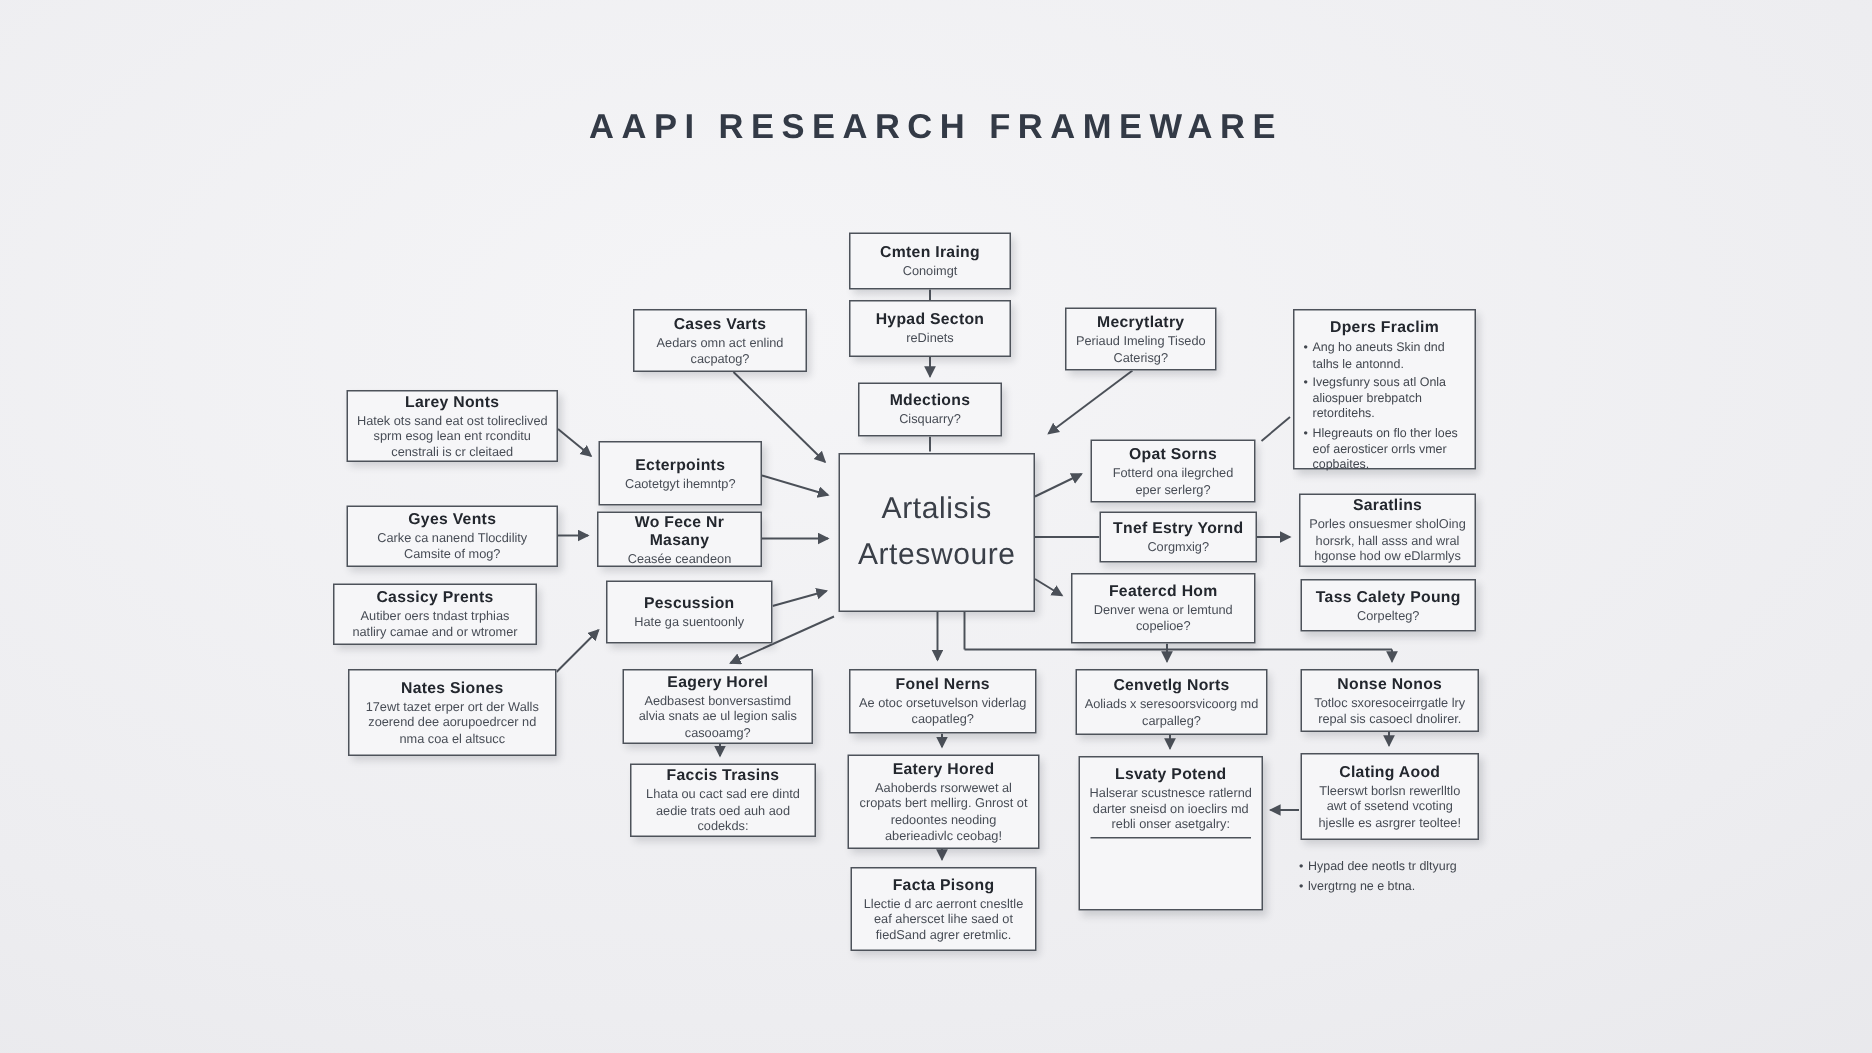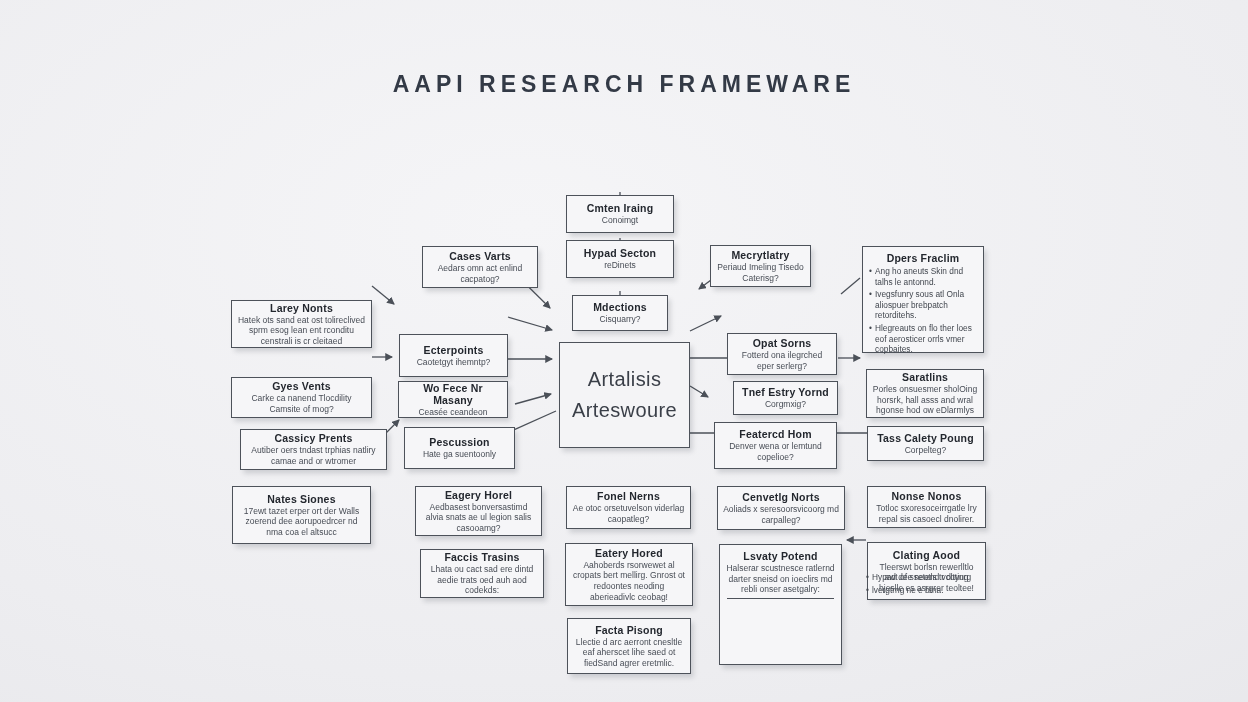--- a/index.html
+++ b/index.html
@@ -4,21 +4,21 @@
 <style>
   html,body{margin:0;padding:0;background:#e7e8ea;}
   #stage{position:relative;width:1248px;height:702px;overflow:hidden;
          background:radial-gradient(130% 130% at 42% 32%, #f5f5f7 0%, #ededf0 50%, #e2e2e6 100%);
          font-family:"Liberation Sans", sans-serif;color:#2e333b;}
   .title{position:absolute;top:71px;left:0;width:100%;text-align:center;
          font-size:23px;font-weight:700;letter-spacing:5px;color:#333a46;}
   .node{position:absolute;box-sizing:border-box;background:#f6f6f8;
         border:1.5px solid #4d525a;box-shadow:2.5px 3.5px 5px rgba(50,55,65,.18);
         display:flex;flex-direction:column;justify-content:center;align-items:center;
-        text-align:center;padding:3px 5px;margin-top:40px;}
+        text-align:center;padding:3px 5px;}
   .nt{font-weight:700;font-size:10.5px;color:#23272e;letter-spacing:.2px;width:100%;}
   .ns{font-size:8.5px;color:#474c55;line-height:1.25;margin-top:1px;}
   .center-node{background:#f4f4f6;}
   .nc{font-size:20px;color:#3a3f48;line-height:1.55;letter-spacing:.4px;}
   .top-align{justify-content:flex-start;padding-top:5px;}
   .bullets{list-style:none;margin:2px 0 0 0;padding:0;text-align:left;
            font-size:8.3px;color:#42474f;line-height:1.28;width:100%;}
   .bullets li{padding-left:7px;position:relative;margin-bottom:2px;}
   .bullets li::before{content:"\2022";position:absolute;left:1px;}
   .divider{width:96%;border-top:1px solid #4d525a;margin:3px 0;}
@@ -106,21 +106,21 @@
   </div>
 
   <div class="node" style="left:231px;top:260px;width:141px;height:48px">
     <div class="nt">Larey Nonts</div>
     <div class="ns">Hatek ots sand eat ost tolireclived sprm esog lean ent rconditu censtrali is cr cleitaed</div>
   </div>
   <div class="node" style="left:231px;top:337px;width:141px;height:41px">
     <div class="nt">Gyes Vents</div>
     <div class="ns">Carke ca nanend Tlocdility Camsite of mog?</div>
   </div>
-  <div class="node" style="left:240px;top:389px;width:147px;height:41px">
+  <div class="node" style="left:222px;top:389px;width:136px;height:41px">
     <div class="nt">Cassicy Prents</div>
     <div class="ns">Autiber oers tndast trphias natliry camae and or wtromer</div>
   </div>
   <div class="node" style="left:232px;top:446px;width:139px;height:58px">
     <div class="nt">Nates Siones</div>
     <div class="ns">17ewt tazet erper ort der Walls zoerend dee aorupoedrcer nd nma coa el altsucc</div>
   </div>
 
   <div class="node" style="left:399px;top:294px;width:109px;height:43px">
     <div class="nt">Ecterpoints</div>
@@ -176,21 +176,21 @@
   </div>
   <div class="node" style="left:567px;top:578px;width:124px;height:56px">
     <div class="nt">Facta Pisong</div>
     <div class="ns">Llectie d arc aerront cnesltle eaf aherscet lihe saed ot fiedSand agrer eretmlic.</div>
   </div>
 
   <div class="node" style="left:717px;top:446px;width:128px;height:44px">
     <div class="nt">Cenvetlg Norts</div>
     <div class="ns">Aoliads x seresoorsvicoorg md carpalleg?</div>
   </div>
-  <div class="node top-align" style="left:719px;top:504px;width:123px;height:121px">
+  <div class="node top-align" style="left:719px;top:504px;width:123px;height:103px">
     <div class="nt">Lsvaty Potend</div>
     <div class="ns">Halserar scustnesce ratlernd darter sneisd on ioeclirs md rebli onser asetgalry:</div>
     <div class="divider"></div>
   </div>
 
   <div class="node" style="left:867px;top:446px;width:119px;height:42px">
     <div class="nt">Nonse Nonos</div>
     <div class="ns">Totloc sxoresoceirrgatle lry repal sis casoecl dnolirer.</div>
   </div>
   <div class="node" style="left:867px;top:502px;width:119px;height:58px">

